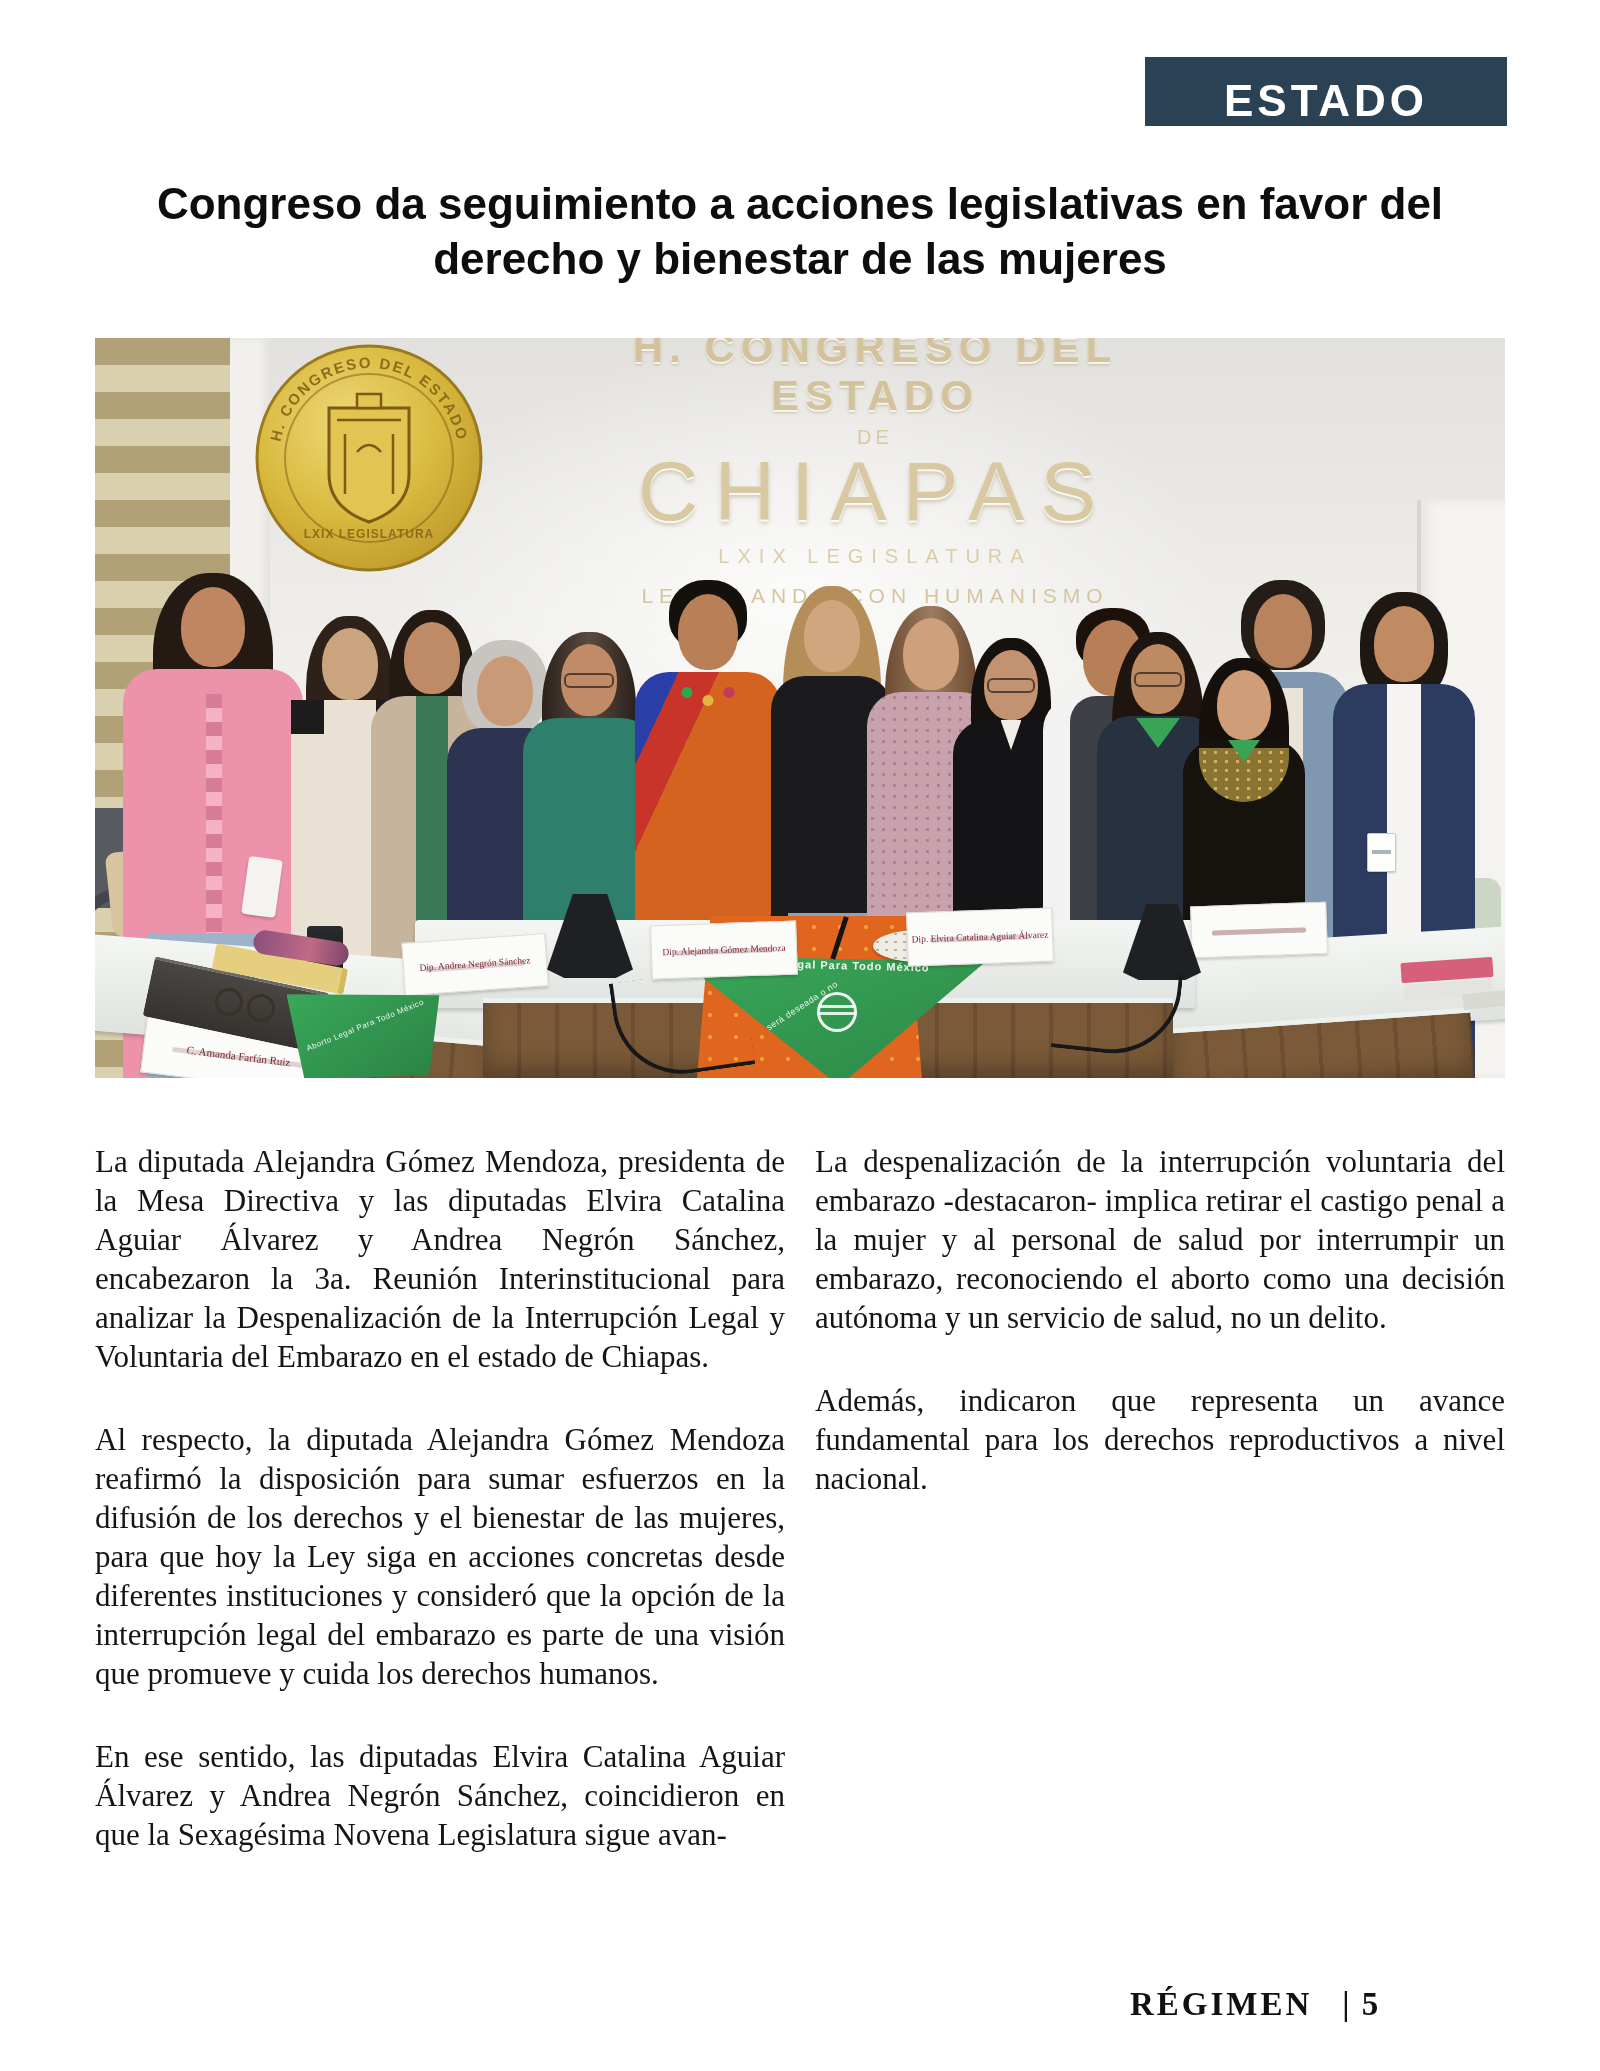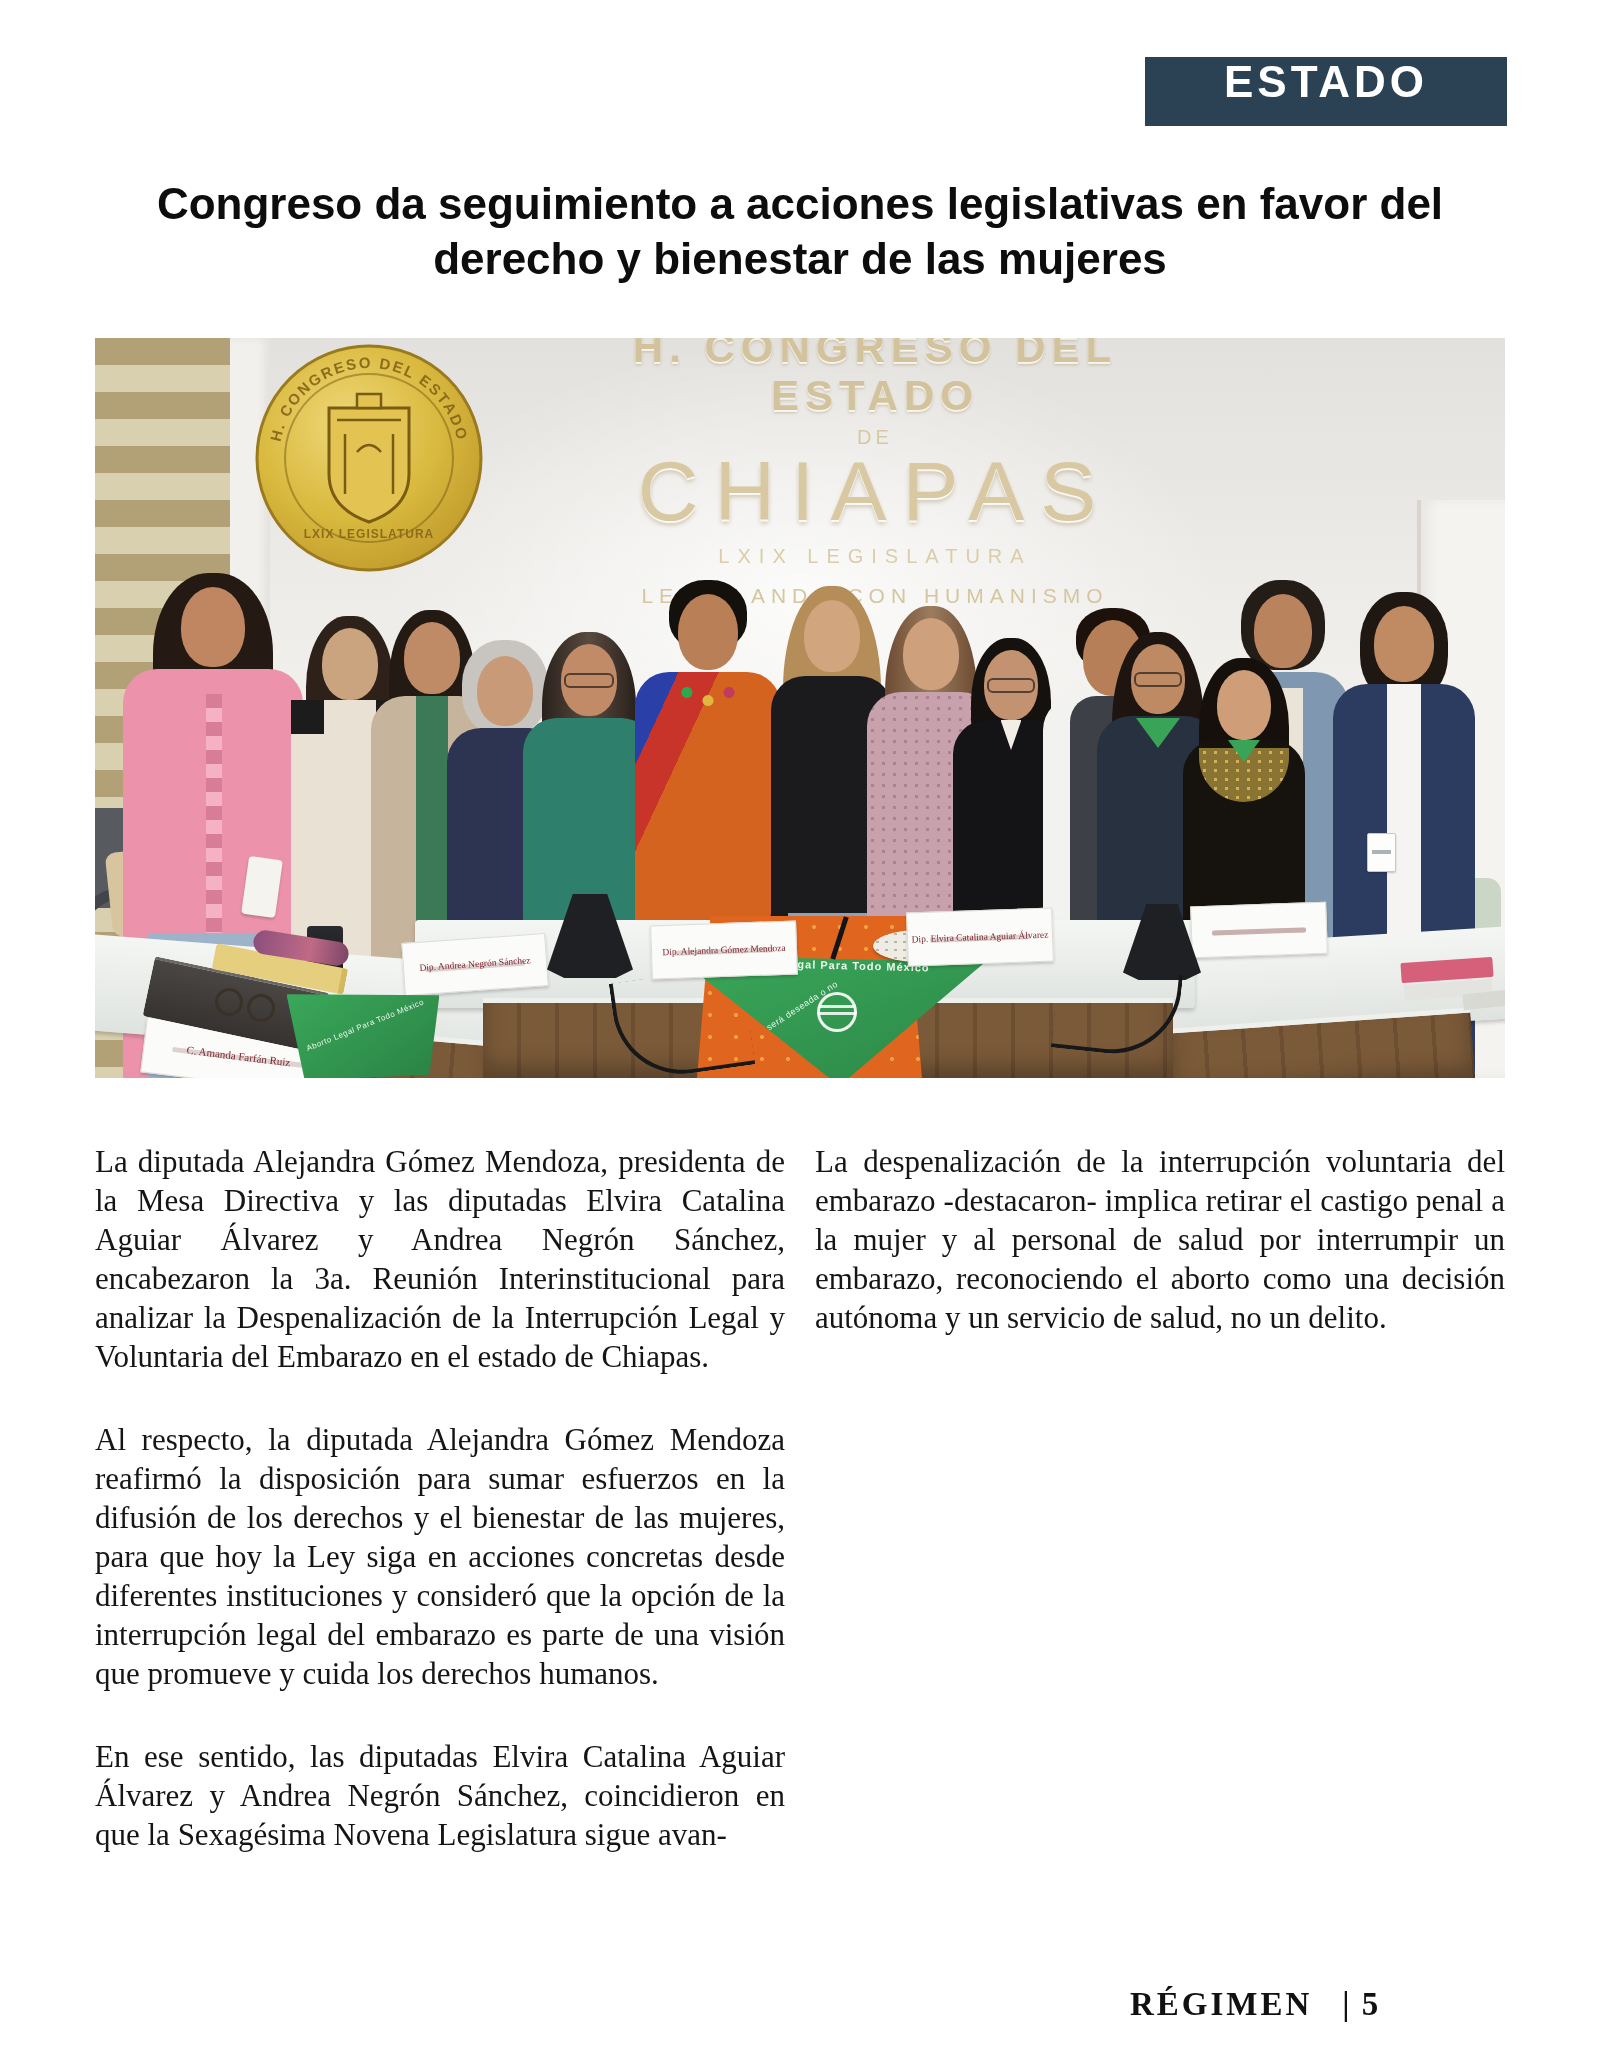--- a/index.html
+++ b/index.html
@@ -1,21 +1,21 @@
 <!DOCTYPE html>
 <html><head>
 <meta charset="utf-8">
 <style>
   html,body{margin:0;padding:0;background:#ffffff;}
   .page{position:relative;width:1600px;height:2071px;background:#ffffff;overflow:hidden;
         font-family:"Liberation Sans",sans-serif;}
 
   
   .badge{position:absolute;left:1145px;top:57px;width:362px;height:69px;background:#2b4254;
-         display:flex;align-items:flex-start;justify-content:center;}
+         display:flex;align-items:flex-end;justify-content:center;}
   .badge span{color:#ffffff;font-weight:bold;font-size:44px;letter-spacing:4px;}
 
   
   .headline{position:absolute;left:70px;top:176px;width:1460px;text-align:center;
             font-weight:bold;font-size:44px;line-height:1.25;color:#0d0d0d;margin:0;}
 
   
   .ph{position:absolute;left:95px;top:338px;width:1410px;height:740px;overflow:hidden;
       background:linear-gradient(180deg,#e3e1dd 0%,#f0efec 45%,#efeeea 100%);}
   .ph *{position:absolute;}
@@ -447,20 +447,21 @@
   </figure>
 
   <div class="article">
     <div class="col colL">
       <p>La diputada Alejandra Gómez Mendoza, presidenta de la Mesa Directiva y las diputadas Elvira Catalina Aguiar Álvarez y Andrea Negrón Sánchez, encabezaron la 3a. Reunión Interinstitucional para analizar la Despenalización de la Interrupción Legal y Voluntaria del Embarazo en el estado de Chiapas.</p>
       <p>Al respecto, la diputada Alejandra Gómez Mendoza reafirmó la disposición para sumar esfuerzos en la difusión de los derechos y el bienestar de las mujeres, para que hoy la Ley siga en acciones concretas desde diferentes instituciones y consideró que la opción de la interrupción legal del embarazo es parte de una visión que promueve y cuida los derechos humanos.</p>
       <p>En ese sentido, las diputadas Elvira Catalina Aguiar Álvarez y Andrea Negrón Sánchez, coincidieron en que la Sexagésima Novena Legislatura sigue avan-</p>
     </div>
     <div class="col colR">
       <p>La despenalización de la interrupción voluntaria del embarazo -destacaron- implica retirar el castigo penal a la mujer y al personal de salud por interrumpir un embarazo, reconociendo el aborto como una decisión autónoma y un servicio de salud, no un delito.</p>
+      <p>Además, indicaron que representa un avance fundamental para los derechos reproductivos a nivel nacional.</p>
     </div>
   </div>
 
   <div class="footer">
     <span class="brand">RÉGIMEN</span>
     <span class="sep">|</span>
     <span class="pg">5</span>
   </div>
 
 </div>

